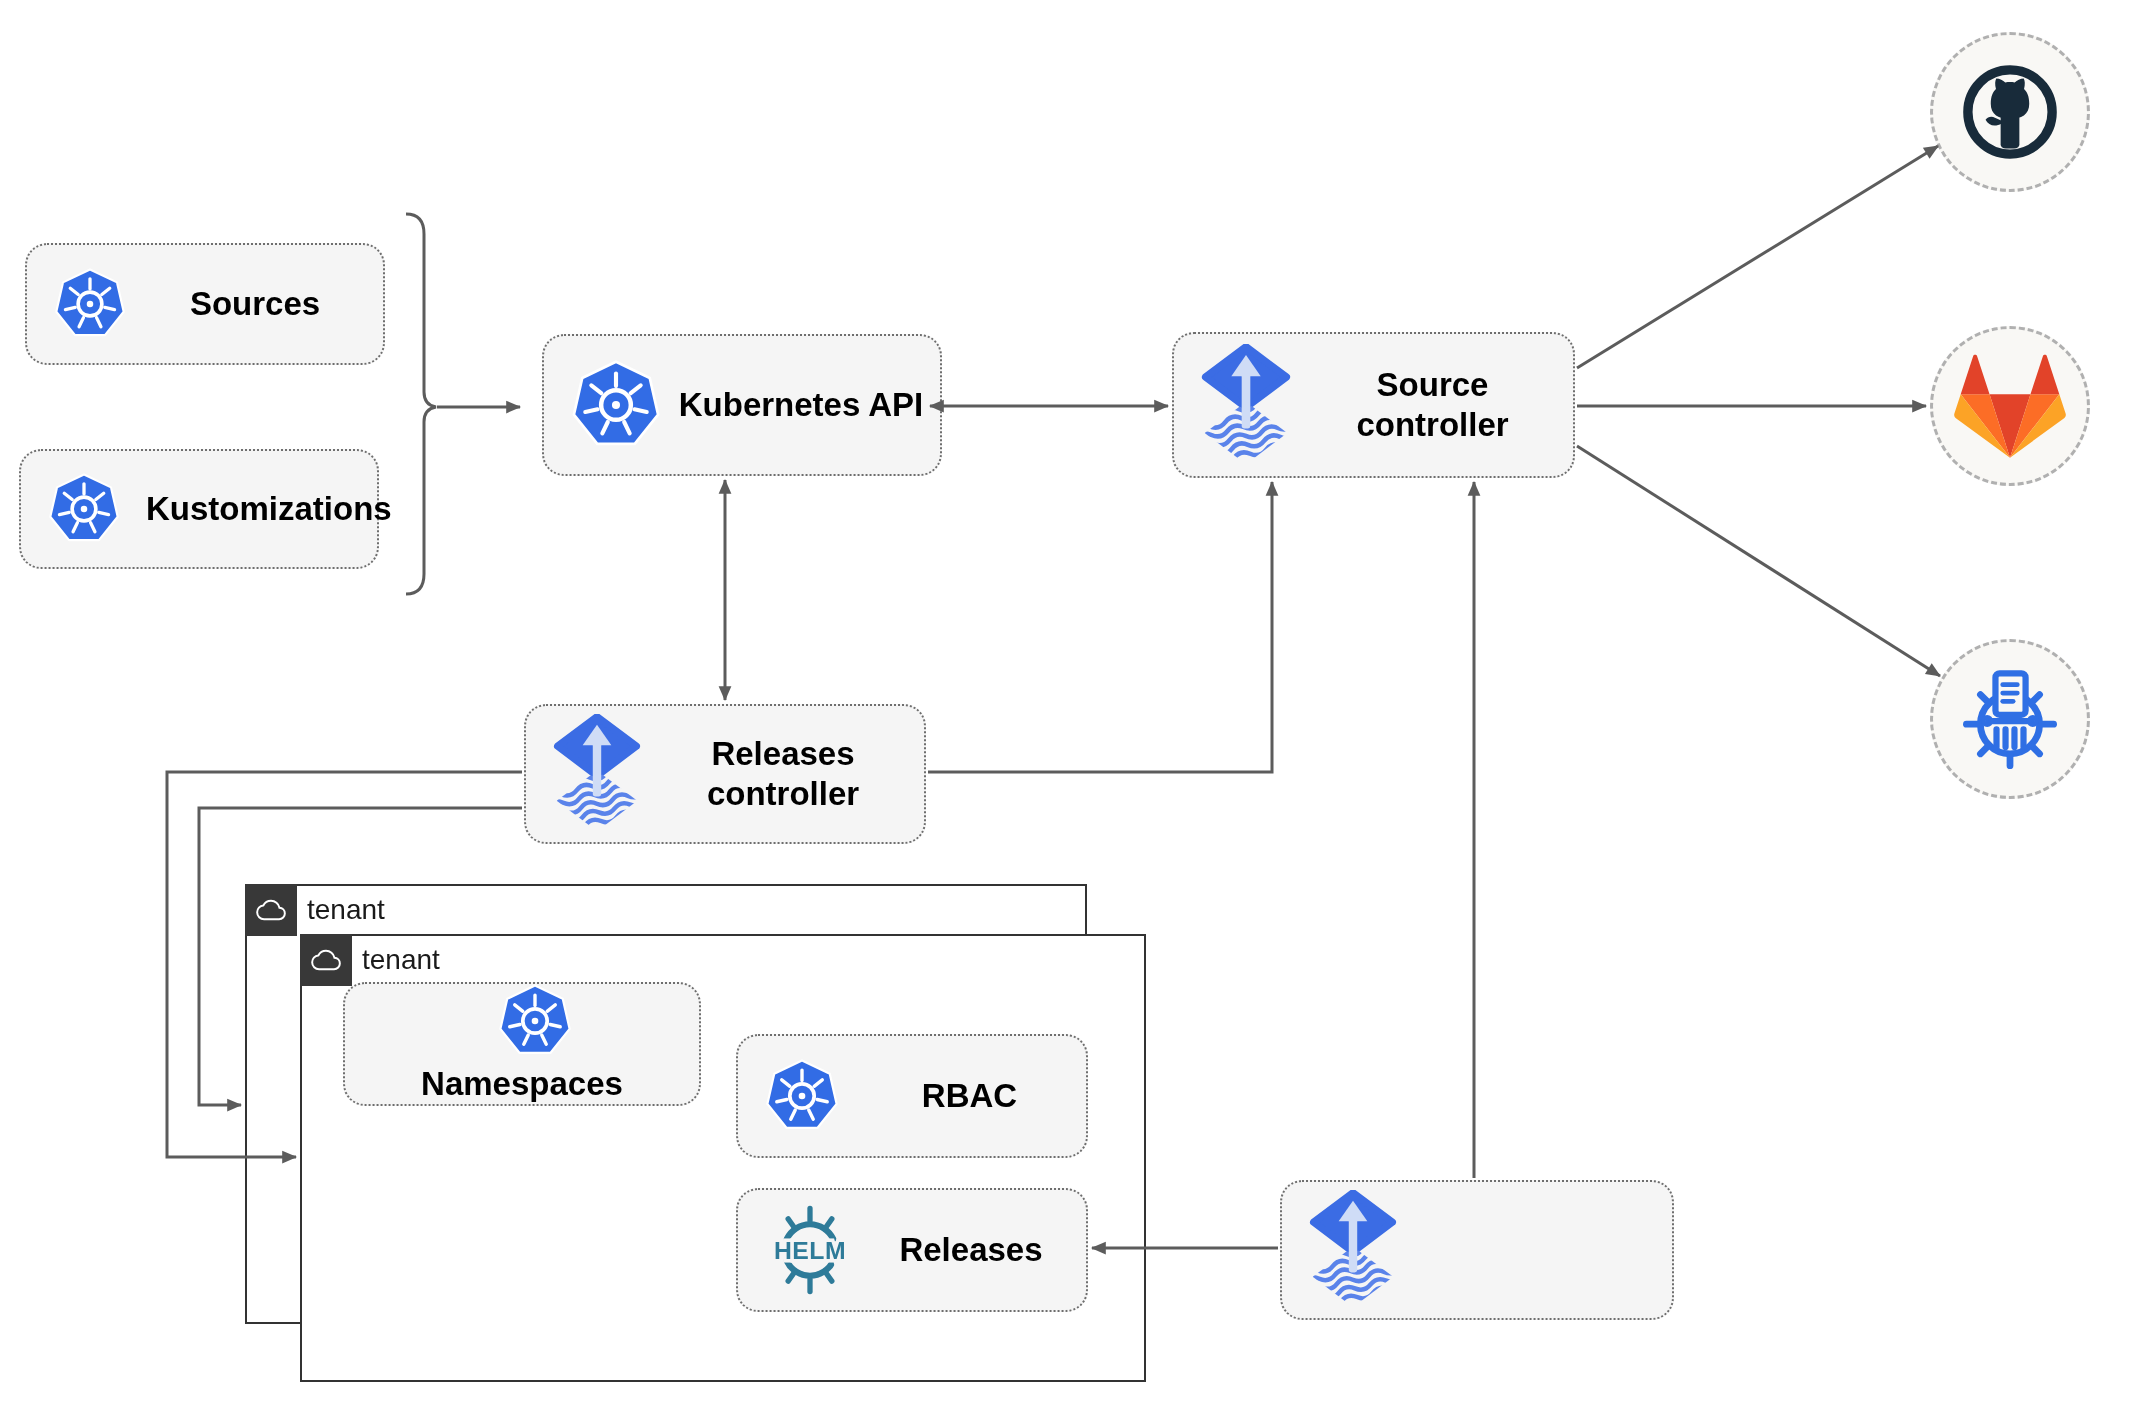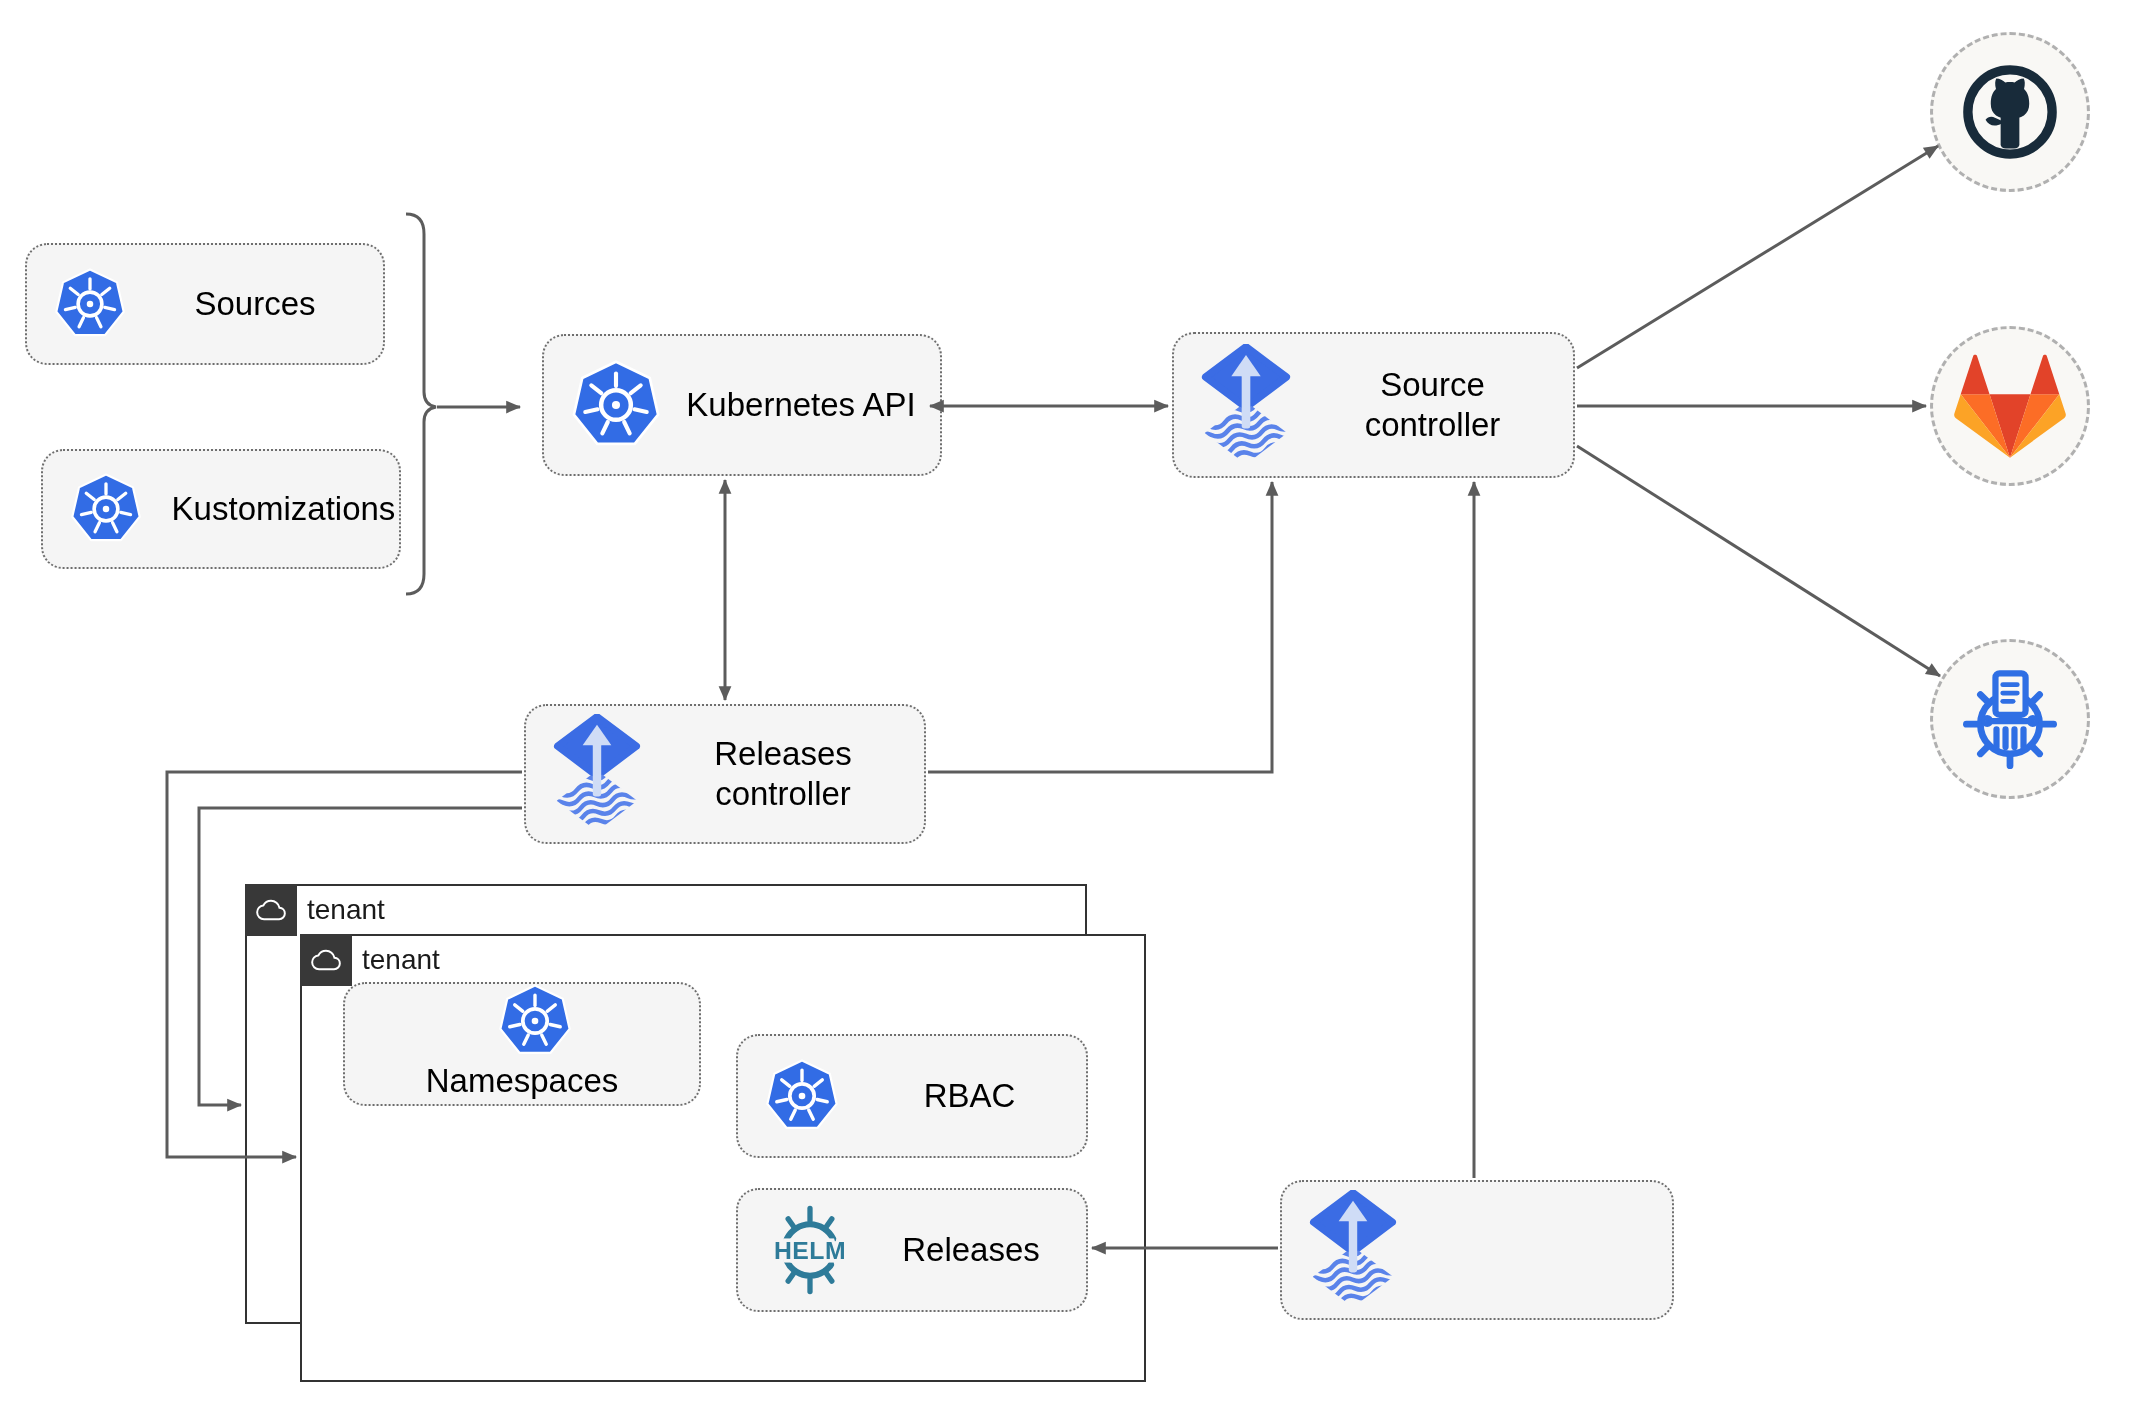--- a/index.html
+++ b/index.html
@@ -3,21 +3,21 @@
 <meta charset="utf-8">
 <style>
   html,body{margin:0;padding:0;background:#ffffff;}
   #stage{position:relative;width:2144px;height:1407px;background:#ffffff;overflow:hidden;
          font-family:"Liberation Sans","DejaVu Sans",sans-serif;}
 
   
   .node{position:absolute;background:#f5f5f5;border:2px dotted #6e6e6e;border-radius:22px;
         display:flex;align-items:center;box-sizing:border-box;z-index:3;}
   .node .nicon{flex:0 0 auto;margin-left:26px;display:flex;align-items:center;}
-  .node .label{flex:1;display:flex;justify-content:center;align-items:center;}
+  .node .label{flex:1;display:flex;justify-content:center;align-items:flex-end;font-weight:bold;}
   .node .label-text{font-size:33px;color:#000;text-align:center;line-height:1.22;}
   .node.wrap .label-text{max-width:205px;}
 
   
   .tenant{position:absolute;background:#ffffff;border:2px solid #333333;box-sizing:border-box;}
   .tenant-header{position:absolute;top:-2px;left:-2px;width:52px;height:52px;background:#383838;
                  display:flex;align-items:center;justify-content:center;}
   .tenant-label{position:absolute;top:-2px;left:60px;height:52px;display:flex;align-items:center;
                 font-size:28px;color:#1a1a1a;}
 
@@ -108,21 +108,21 @@
     <span class="nicon">
       <svg width="74" height="72" viewBox="0 0 100 100">
           <use href="#k8s-icon"></use>
         </svg>
       </span>
     <span class="label">
         <span class="label-text">Sources</span>
       </span>
   </div>
 
-  <div class="node" style="left:41px;top:449px;width:360px;height:120px;gap:25px;">
+  <div class="node" style="left:19px;top:449px;width:360px;height:120px;gap:25px;">
     <span class="nicon">
       <svg width="74" height="72" viewBox="0 0 100 100">
           <use href="#k8s-icon"></use>
         </svg>
       </span>
     <span class="label">
         <span class="label-text">Kustomizations</span>
       </span>
   </div>
 

